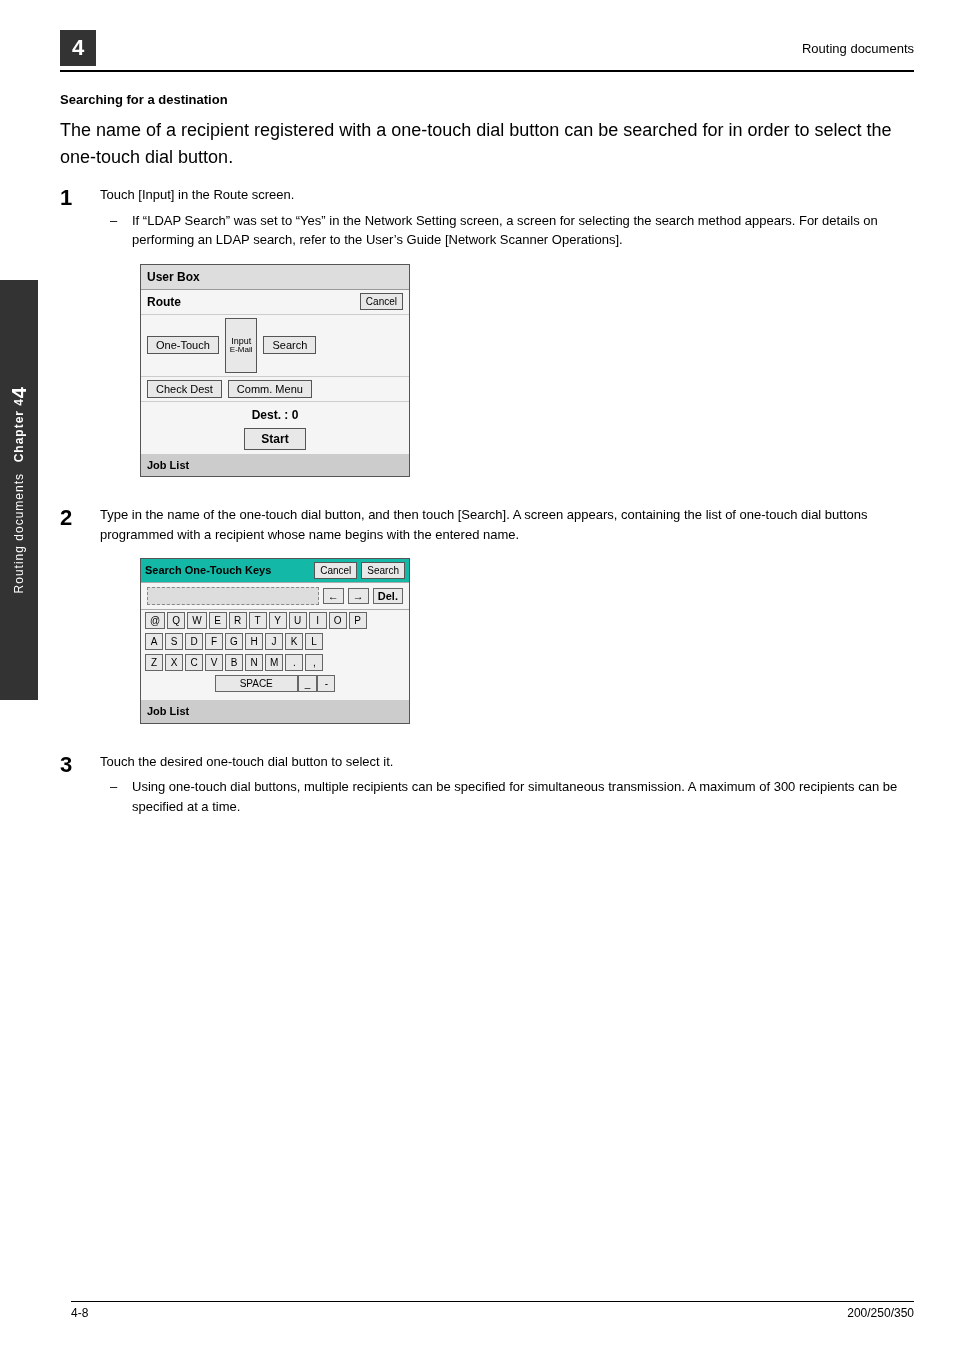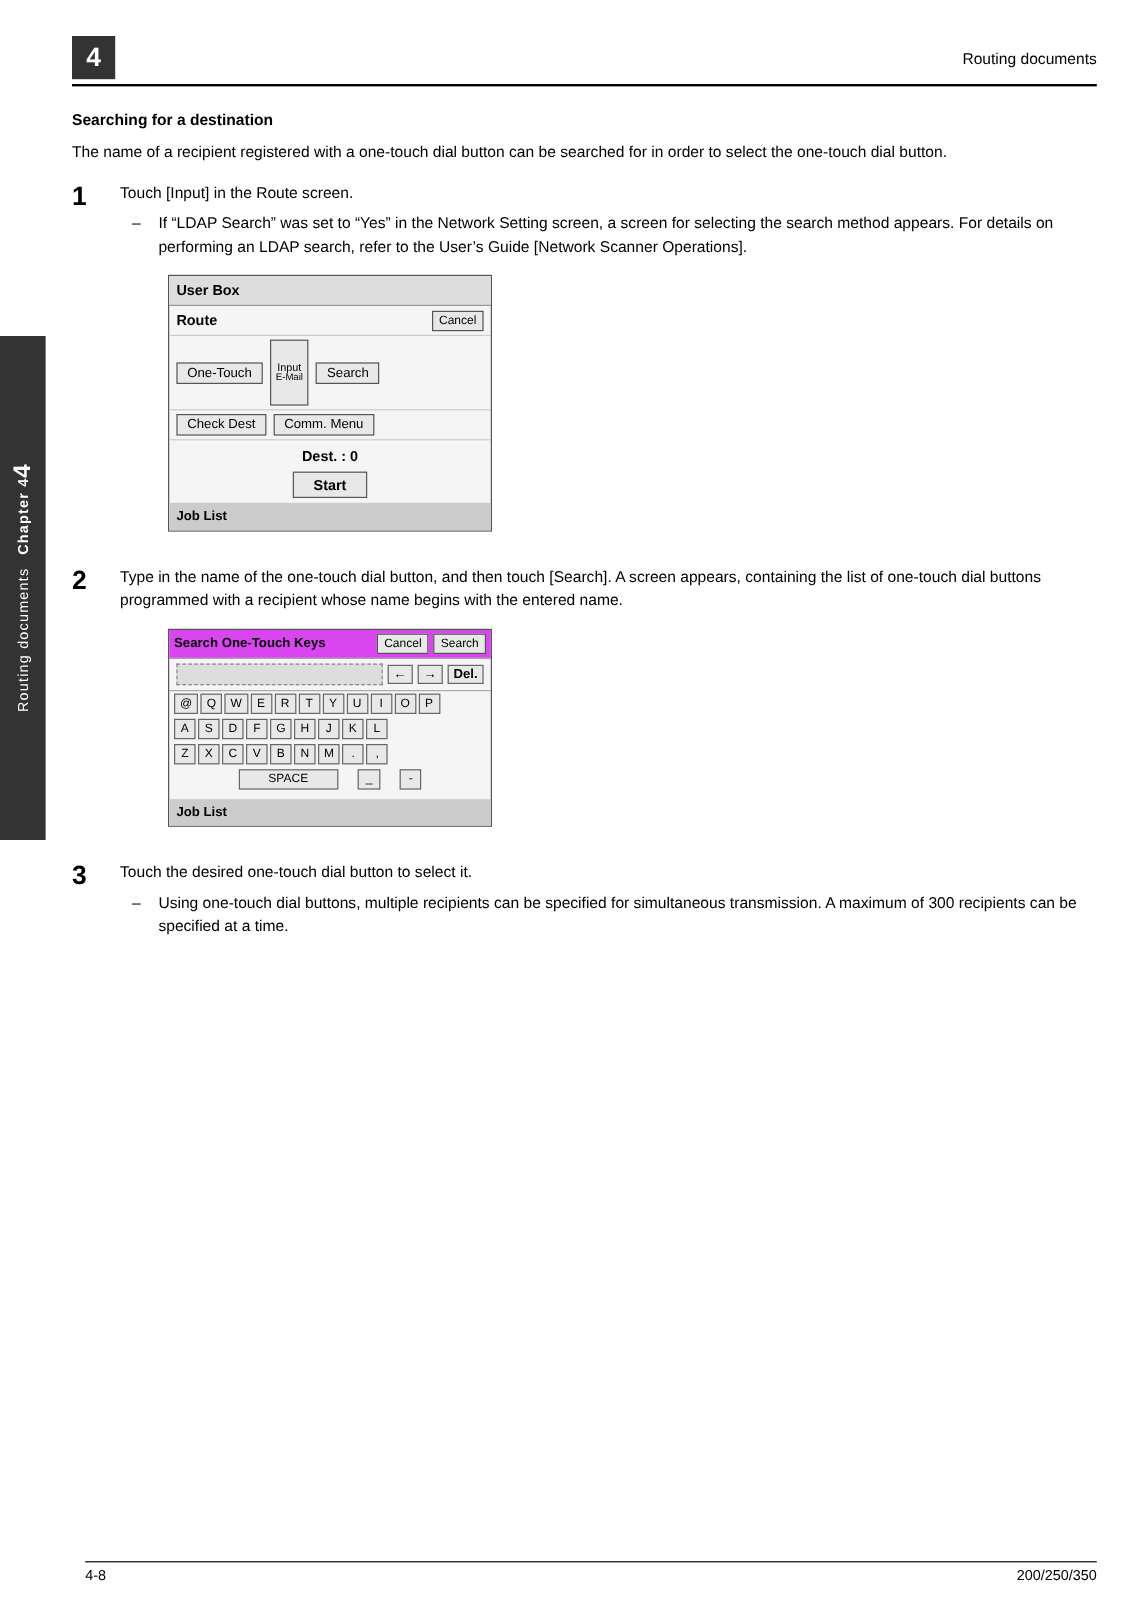--- a/index.html
+++ b/index.html
@@ -86,21 +86,21 @@
 
     
     .section-heading {
       font-weight: bold;
       font-size: 13px;
       margin-bottom: 10px;
     }
 
     
     .body-text {
-      font-size: 13px;
+      font-size: 18px;
       line-height: 1.5;
       margin-bottom: 14px;
     }
 
     
     .step-container {
       display: flex;
       align-items: flex-start;
       margin-bottom: 14px;
       gap: 12px;
@@ -211,21 +211,21 @@
       width: 270px;
       margin: 14px 0 14px 40px;
       background: #f5f5f5;
       font-size: 11px;
     }
     .kb-header {
       display: flex;
       align-items: center;
       padding: 3px 4px;
       gap: 4px;
-      background: #d946ef;
+      background: #14b8a6;
       border-bottom: 1px solid #aaa;
     }
     .kb-label {
       font-size: 11px;
       font-weight: bold;
       flex: 1;
     }
     .kb-input-row {
       display: flex;
       align-items: center;
@@ -409,21 +409,21 @@
           <button class="kb-key">Z</button>
           <button class="kb-key">X</button>
           <button class="kb-key">C</button>
           <button class="kb-key">V</button>
           <button class="kb-key">B</button>
           <button class="kb-key">N</button>
           <button class="kb-key">M</button>
           <button class="kb-key">.</button>
           <button class="kb-key">,</button>
         </div>
-        <div class="kb-row" style="padding: 2px 4px; gap: 16px; justify-content: center;">
+        <div class="kb-row" style="padding: 2px 4px; gap: 0; justify-content: center;">
           <button class="kb-space">SPACE</button>
           <button class="kb-key" style="padding: 2px 6px;">_</button>
           <button class="kb-key" style="padding: 2px 6px;">-</button>
         </div>
         <div class="screen-spacer"></div>
         <div class="screen-job-list">Job List</div>
       </div>
 
     </div>
   </div>

